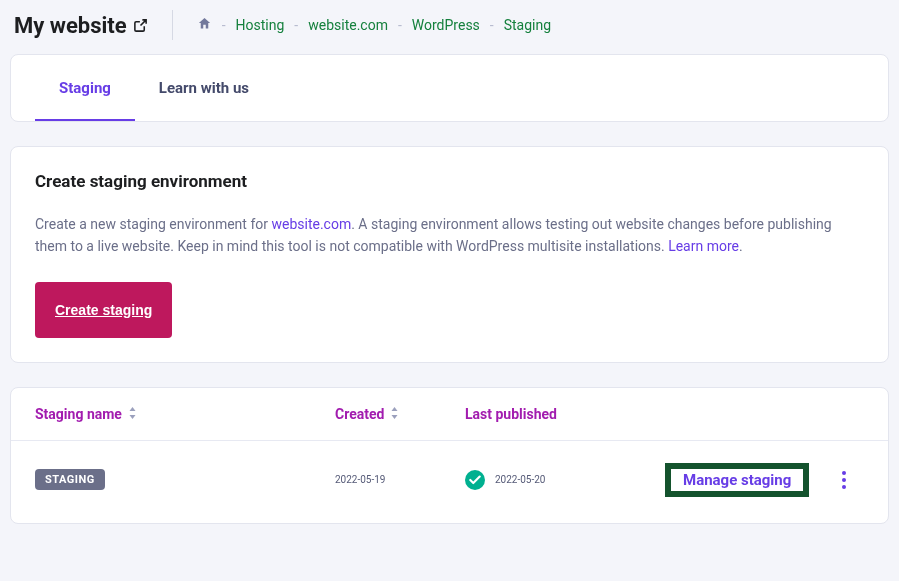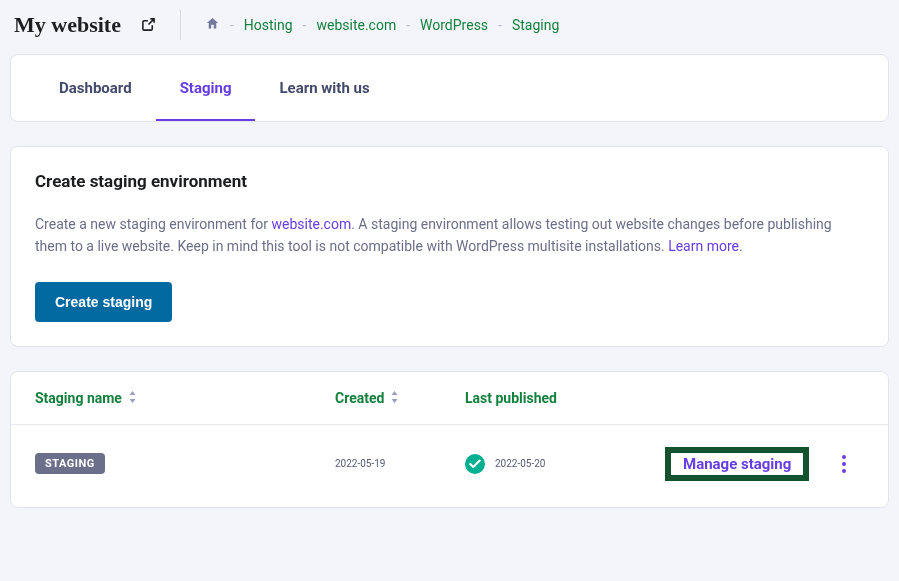--- a/index.html
+++ b/index.html
@@ -15,22 +15,21 @@
       align-items: center;
       gap: 20px;
       padding: 10px 14px 14px 14px;
     }
     .page-title {
       font-size: 22px;
       font-weight: 700;
       color: #1d1e20;
       display: flex;
       align-items: center;
-      gap: 20px;
-      font-family: Liberation Serif, serif;
+      gap: 6px;
     }
     .ext-icon svg { width: 15px; height: 15px; }
     .vdiv { width: 1px; height: 30px; background: #d6d9e4; margin: 0 4px; }
     .breadcrumb {
       display: flex;
       align-items: center;
       gap: 10px;
       color: #73799c;
       font-size: 14px;
     }
@@ -73,44 +72,45 @@
       margin-bottom: 22px;
     }
     .panel p {
       color: #6b6f89;
       line-height: 1.6;
       font-size: 14px;
       margin-bottom: 24px;
     }
     .panel p a { color: #673de6; text-decoration: none; }
     .btn-primary {
-      background: #0369a1;
+      background: #be185d;
       color: #fff;
       border: none;
       border-radius: 4px;
-      padding: 12px 20px;
-      font-size: 14px;
-      font-weight: 700;
-      cursor: pointer;
+      padding: 20px 20px;
+      font-size: 14px;
+      font-weight: 700;
+      cursor: pointer;
+      text-decoration: underline;
     }
     .table-card {
       background: #fff;
       border: 1px solid #e3e5ee;
       border-radius: 8px;
       margin: 0 10px 10px 10px;
     }
     .thead, .trow {
       display: grid;
       grid-template-columns: 300px 130px 200px 1fr 40px;
       align-items: center;
       padding: 18px 24px;
     }
     .thead {
       font-weight: 700;
-      color: #15803d;
+      color: #a21caf;
       border-bottom: 1px solid #e7e9f2;
       font-size: 14px;
     }
     .th { display: flex; align-items: center; gap: 6px; }
     .sort-icon svg { width: 9px; height: 12px; fill: #9ba0bd; }
     .trow { padding: 22px 24px 26px 24px; }
     .stg-name { display: flex; flex-direction: column; gap: 8px; }
     .stg-link-row { display: flex; align-items: center; gap: 8px; }
     .stg-link {
       color: #673de6;
@@ -183,21 +183,20 @@
     <a>website.com</a>
     <span class="sep">-</span>
     <a>WordPress</a>
     <span class="sep">-</span>
     <a>Staging</a>
   </nav>
 </div>
 
 <div class="card">
   <div class="tabs">
-    <div class="tab">Dashboard</div>
     <div class="tab active">Staging</div>
     <div class="tab">Learn with us</div>
   </div>
 </div>
 
 <div class="panel">
   <h2>Create staging environment</h2>
   <p>
     <span>Create a new staging environment for </span><a>website.com</a><span>. A staging environment allows testing out website changes before publishing them to a live website. Keep in mind this tool is not compatible with WordPress multisite installations. </span><a>Learn more</a><span>.</span>
   </p>

